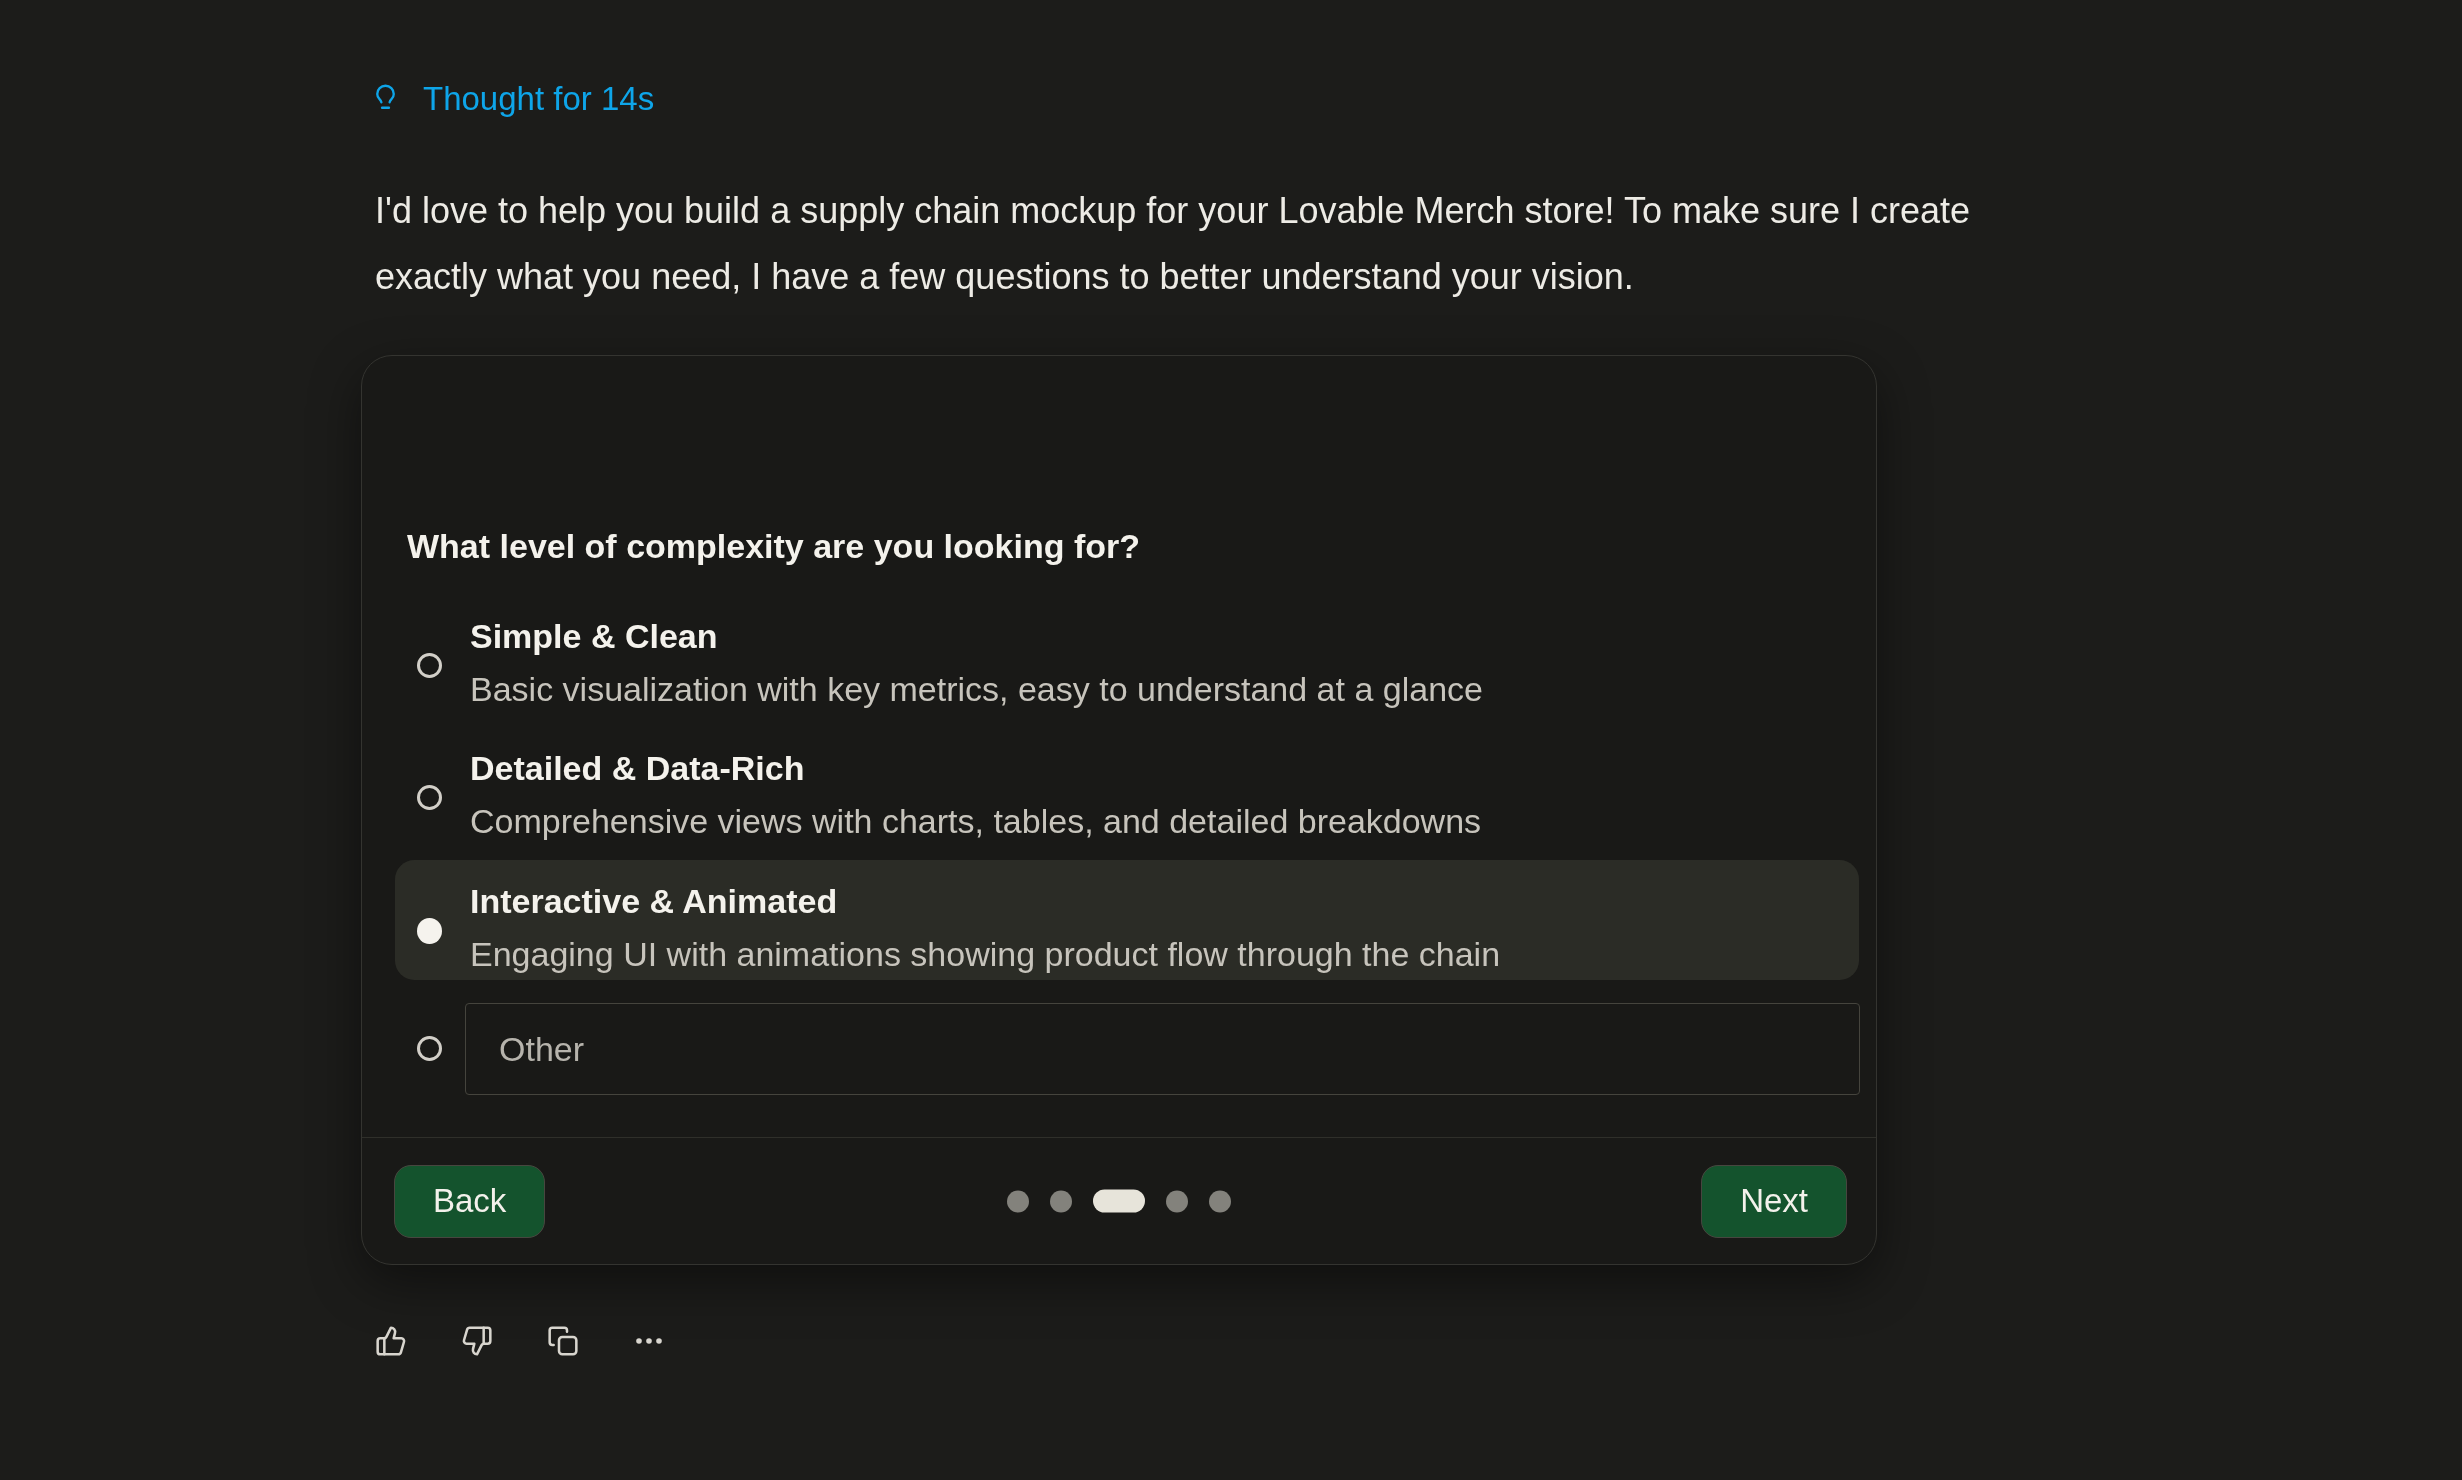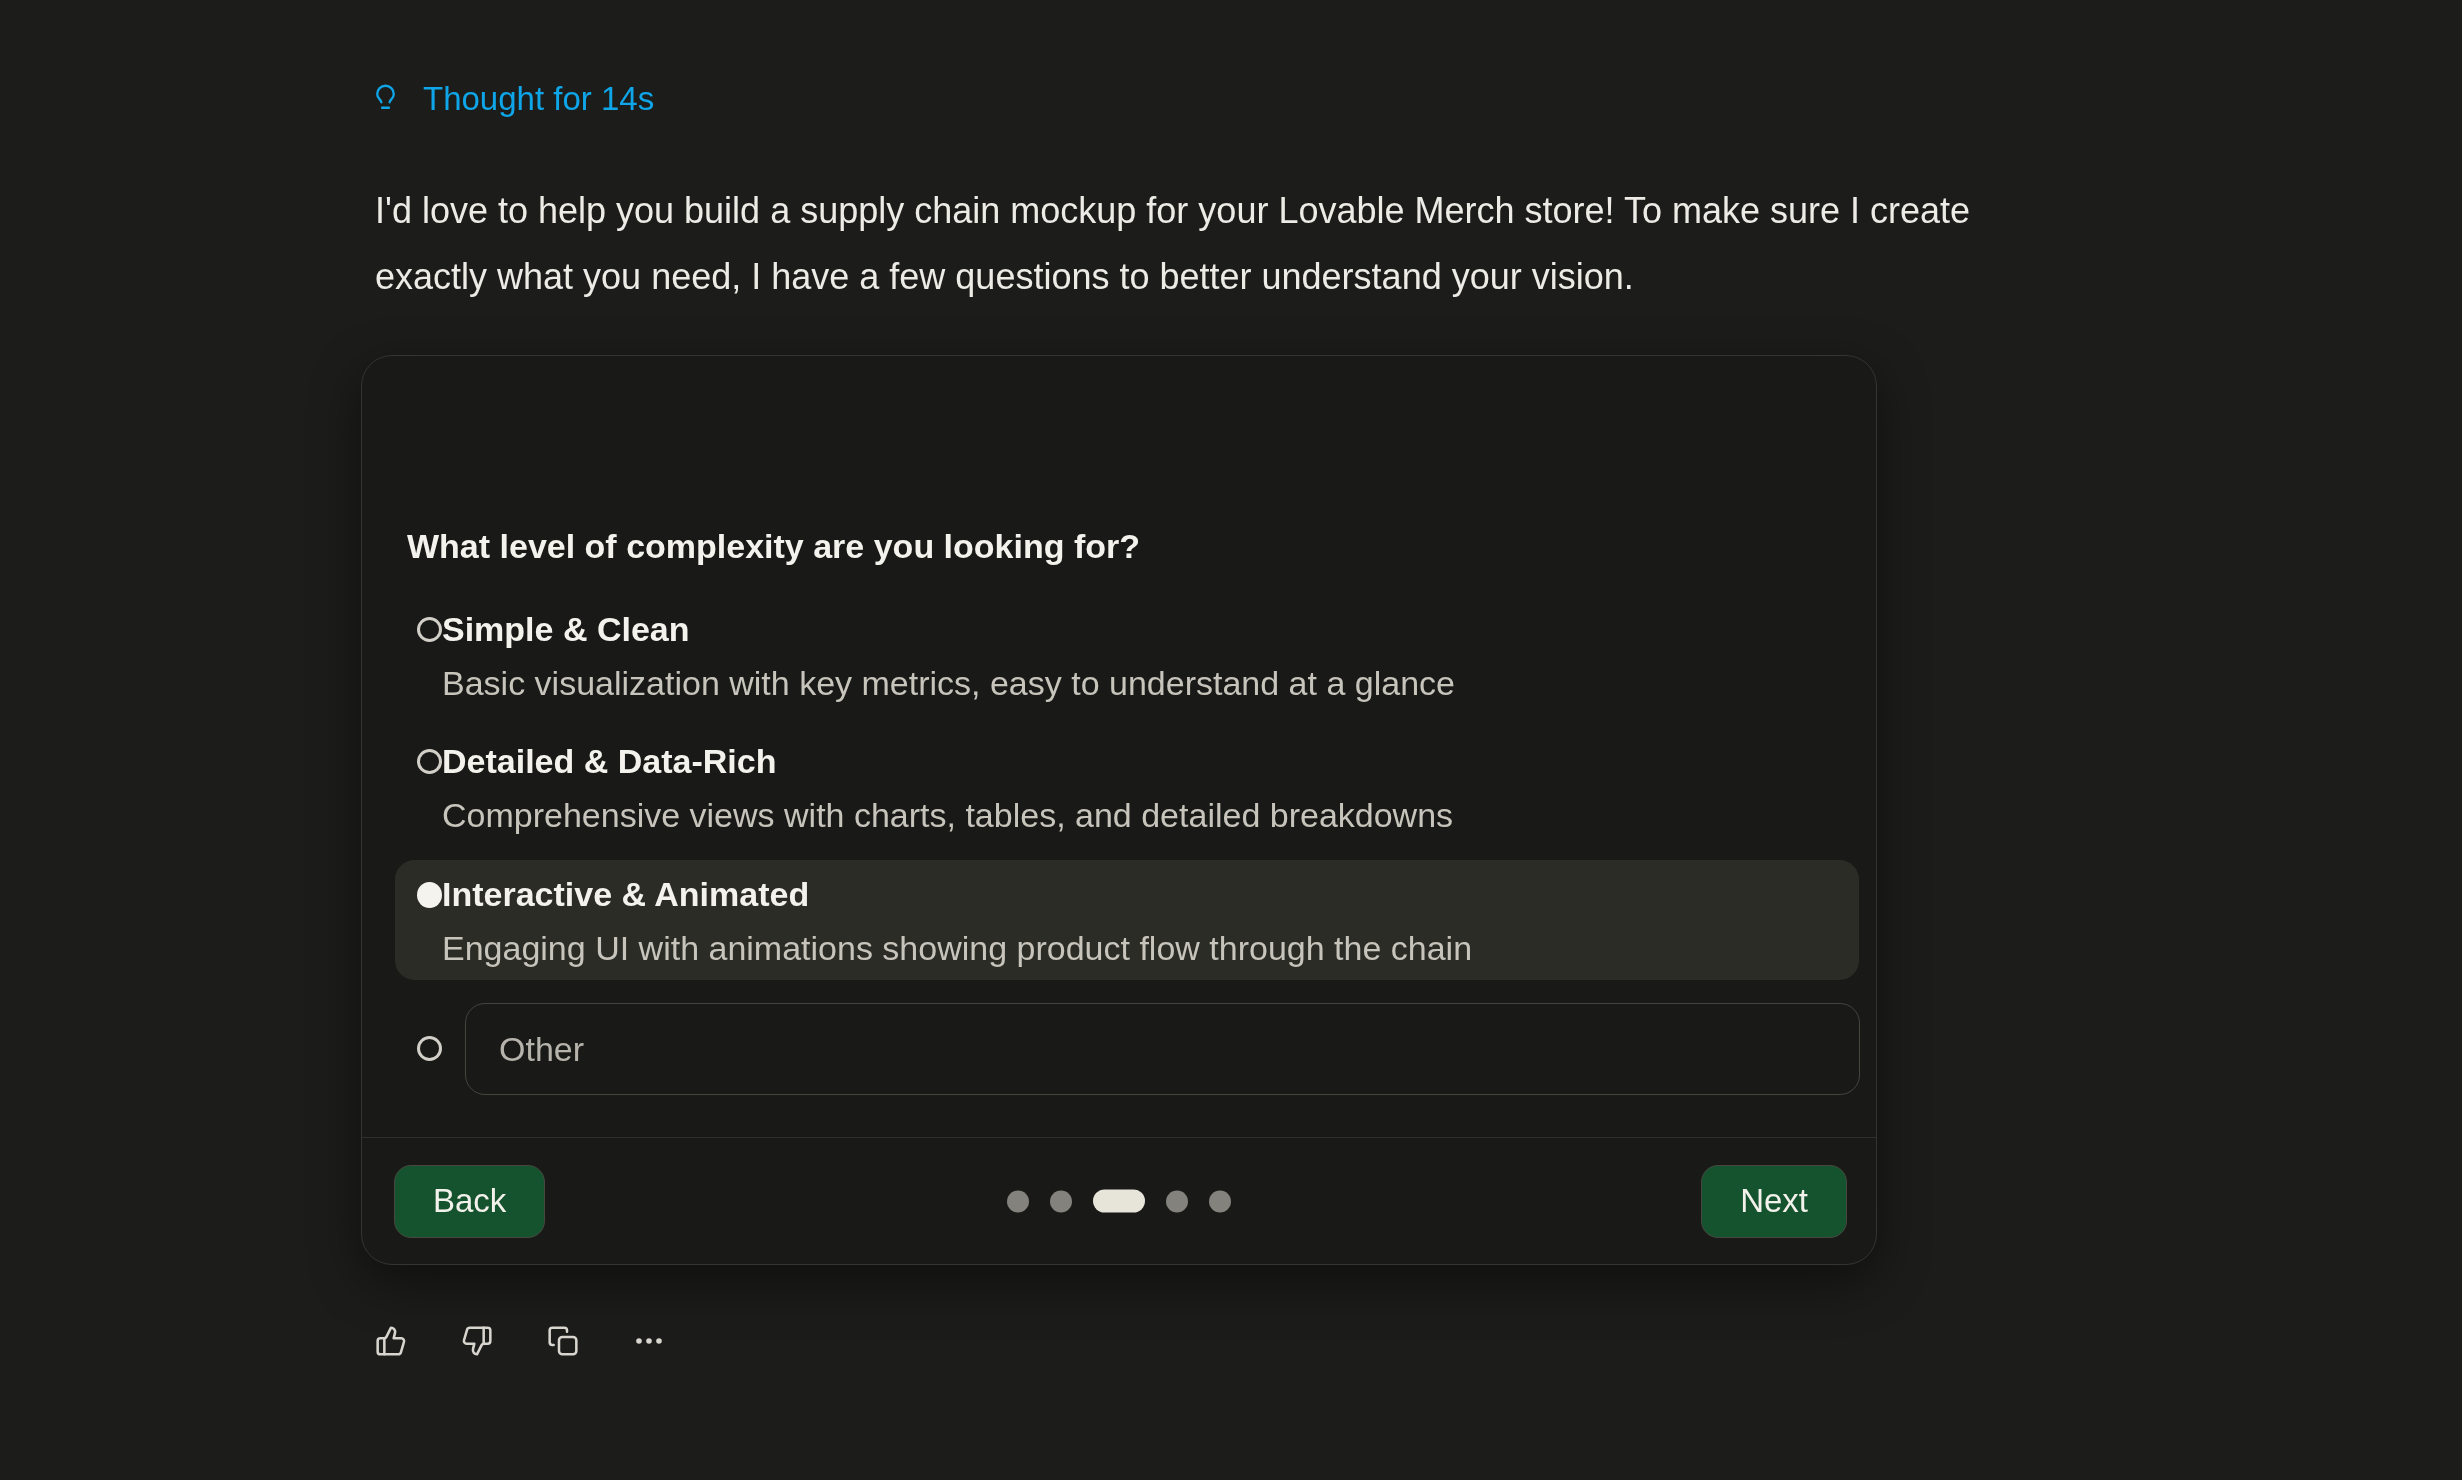--- a/index.html
+++ b/index.html
@@ -28,39 +28,39 @@
     background:#2a2b25;border-radius:30px 30px 0 0;
     display:flex;align-items:center;padding:0 45px;
     font-size:34px;font-weight:500;color:#edece6;letter-spacing:0.3px;
   }
   .question{
     position:absolute;left:45px;top:171px;right:45px;
     font-size:34px;font-weight:700;color:#f4f2ec;
   }
   .opt{
     position:absolute;left:33px;width:1464px;height:120px;box-sizing:border-box;
-    display:flex;padding:16px 0 0 22px;cursor:pointer;
+    display:flex;gap:28px;padding:16px 0 0 22px;cursor:pointer;align-items:center;
   }
   .opt.selected{background:#2b2c26;border-radius:19.5px;}
   .opt-1{top:239px;}
   .opt-2{top:371px;}
   .opt-3{top:504px;}
   .radio{
     flex:0 0 25px;width:25px;height:25px;margin-top:5.7px;box-sizing:border-box;
     border:3.4px solid #d2cfc8;border-radius:50%;background:transparent;
   }
   .radio.filled{border:none;background:#f5f3ed;width:26.4px;height:26.4px;}
   .opt-label{font-size:34px;font-weight:700;color:#f4f2ec;line-height:37px;margin:0 0 16.7px 0;}
   .opt-desc{font-size:34px;font-weight:400;color:#c7c4bc;line-height:37px;margin:0;}
   
   .other-row{position:absolute;left:33px;top:636px;width:1464px;height:120px;}
   .other-row .radio{position:absolute;left:22px;top:44px;margin:0;}
   .other-input{
     position:absolute;left:70px;top:11px;width:1395px;height:92px;box-sizing:border-box;
-    background:transparent;border:1.7px solid #45443d;border-radius:20px;
+    background:transparent;border:1.7px solid #45443d;border-radius:4px;
     padding:0 33px;font-family:"Liberation Sans",sans-serif;
     font-size:34px;color:#e8e6e0;outline:none;
   }
   .other-input::placeholder{color:#b6b3ac;opacity:1;}
   
   .card-footer{
     position:absolute;left:0;right:0;top:781px;bottom:0;box-sizing:border-box;
     border-top:1.1px solid #2f2f2a;
     display:flex;align-items:center;justify-content:space-between;
     padding:0 29px 0 32px;

